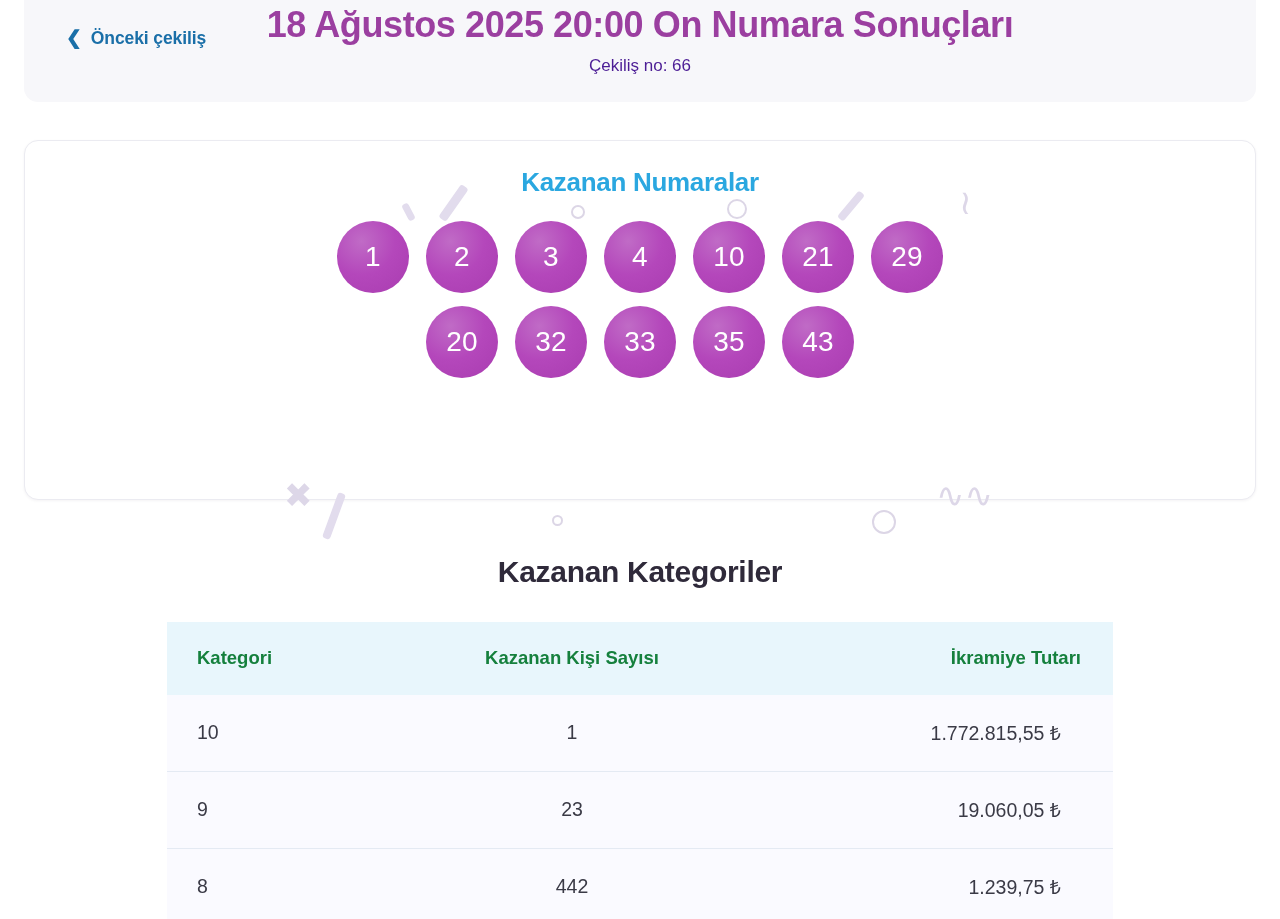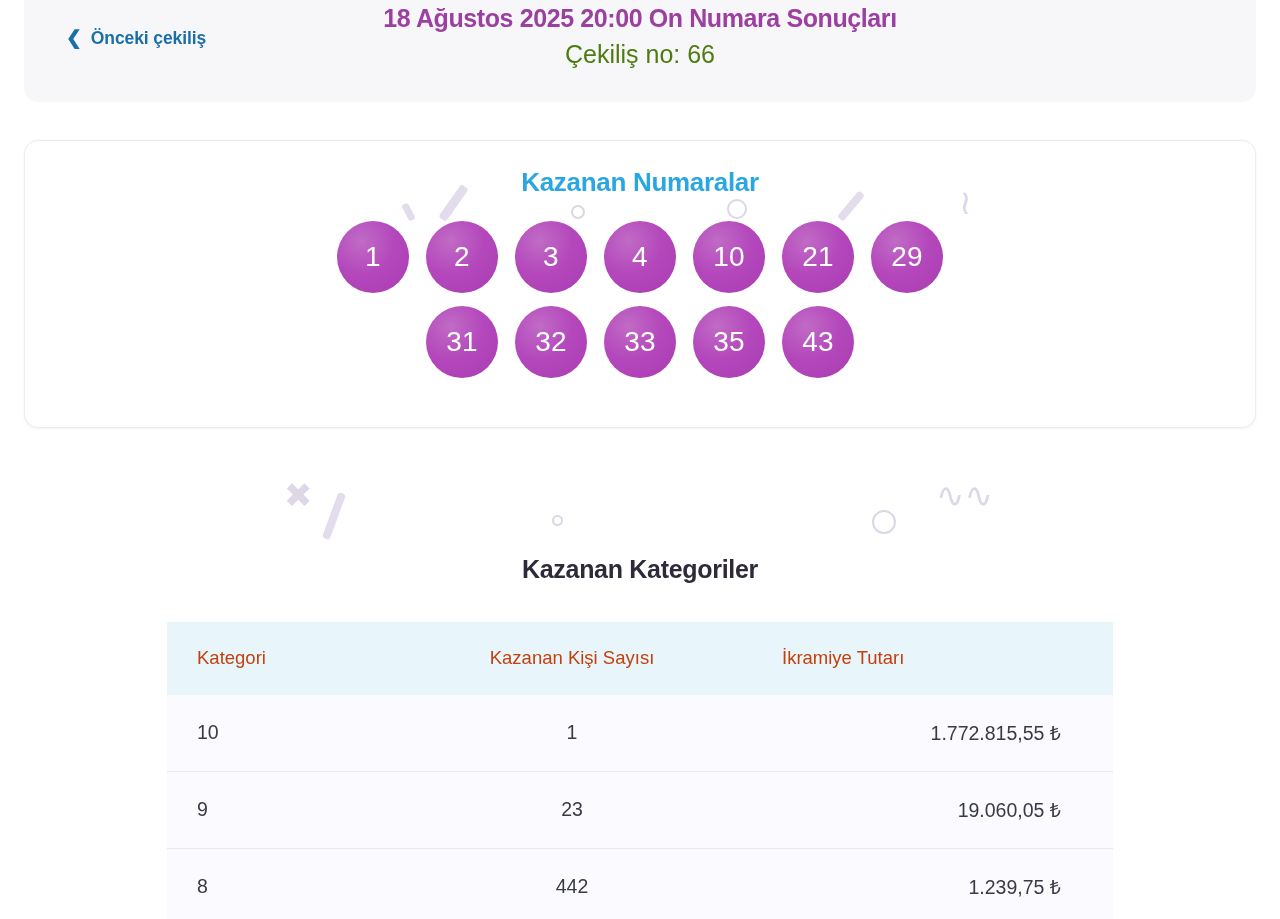--- a/index.html
+++ b/index.html
@@ -47,41 +47,41 @@
     line-height: 1;
     font-weight: 700;
     transform: translateY(-1px);
   }
   .header-title {
     position: absolute;
     left: 0; right: 0;
     top: 38px;
     text-align: center;
     color: #9b3fa0;
-    font-size: 25px;
+    font-size: 36px;
     font-weight: 700;
     letter-spacing: -0.4px;
   }
   .header-sub {
     position: absolute;
     left: 0; right: 0;
-    top: 74px;
-    text-align: center;
-    color: #4d7c0f;
-    font-size: 25px;
+    top: 90px;
+    text-align: center;
+    color: #4c1d95;
+    font-size: 17px;
     font-weight: 400;
   }
 
   
   .numbers-card {
     position: absolute;
     left: 24px;
     top: 140px;
     width: 1232px;
-    height: 288px;
+    height: 360px;
     background: #ffffff;
     border: 1px solid #ebebf1;
     border-radius: 14px;
     box-shadow: 0 1px 3px rgba(30,20,60,0.05);
   }
   .numbers-title {
     position: absolute;
     left: 0; right: 0;
     top: 26px;
     text-align: center;
@@ -133,42 +133,42 @@
     font-family: "Liberation Sans", sans-serif;
   }
 
   
   .cat-title {
     position: absolute;
     left: 0; right: 0;
     top: 555px;
     text-align: center;
     color: #2f2a3a;
-    font-size: 25px;
+    font-size: 30px;
     font-weight: 700;
     letter-spacing: -0.3px;
   }
   .cat-table {
     position: absolute;
     left: 167px;
     top: 622px;
     width: 946px;
     border-collapse: collapse;
   }
   .cat-table thead th {
     background: #e8f6fc;
-    color: #c2410c;
+    color: #15803d;
     font-size: 18.5px;
-    font-weight: 400;
+    font-weight: 700;
     padding: 25px 0 26px;
     text-align: center;
   }
   .cat-table thead th.c1 { width: 195px; text-align: left; padding-left: 30px; }
   .cat-table thead th.c2 { width: 420px; }
-  .cat-table thead th.c3 { width: 331px; text-align: left; padding-right: 52px;}
+  .cat-table thead th.c3 { width: 331px; text-align: right; padding-right: 32px;}
   .cat-table tbody td {
     background: #fafaff;
     color: #3a3a46;
     font-size: 19.5px;
     padding: 24px 0 25px;
     text-align: center;
     border-bottom: 1px solid #e4eaf3;
   }
   .cat-table tbody td.c1 { text-align: left; padding-left: 30px; }
   .cat-table tbody td.c3 { text-align: right; padding-right: 52px; }
@@ -201,21 +201,21 @@
       <div class="ball-row">
         <div class="ball">1</div>
         <div class="ball">2</div>
         <div class="ball">3</div>
         <div class="ball">4</div>
         <div class="ball">10</div>
         <div class="ball">21</div>
         <div class="ball">29</div>
       </div>
       <div class="ball-row">
-        <div class="ball">31</div>
+        <div class="ball">20</div>
         <div class="ball">32</div>
         <div class="ball">33</div>
         <div class="ball">35</div>
         <div class="ball">43</div>
       </div>
     </div>
   </div>
 
   <div class="deco deco-x" style="left:284px; top:478px;">✖</div>
   <div class="deco deco-bar" style="left:330px; top:492px; width:8px; height:48px; transform:rotate(20deg);"></div>

